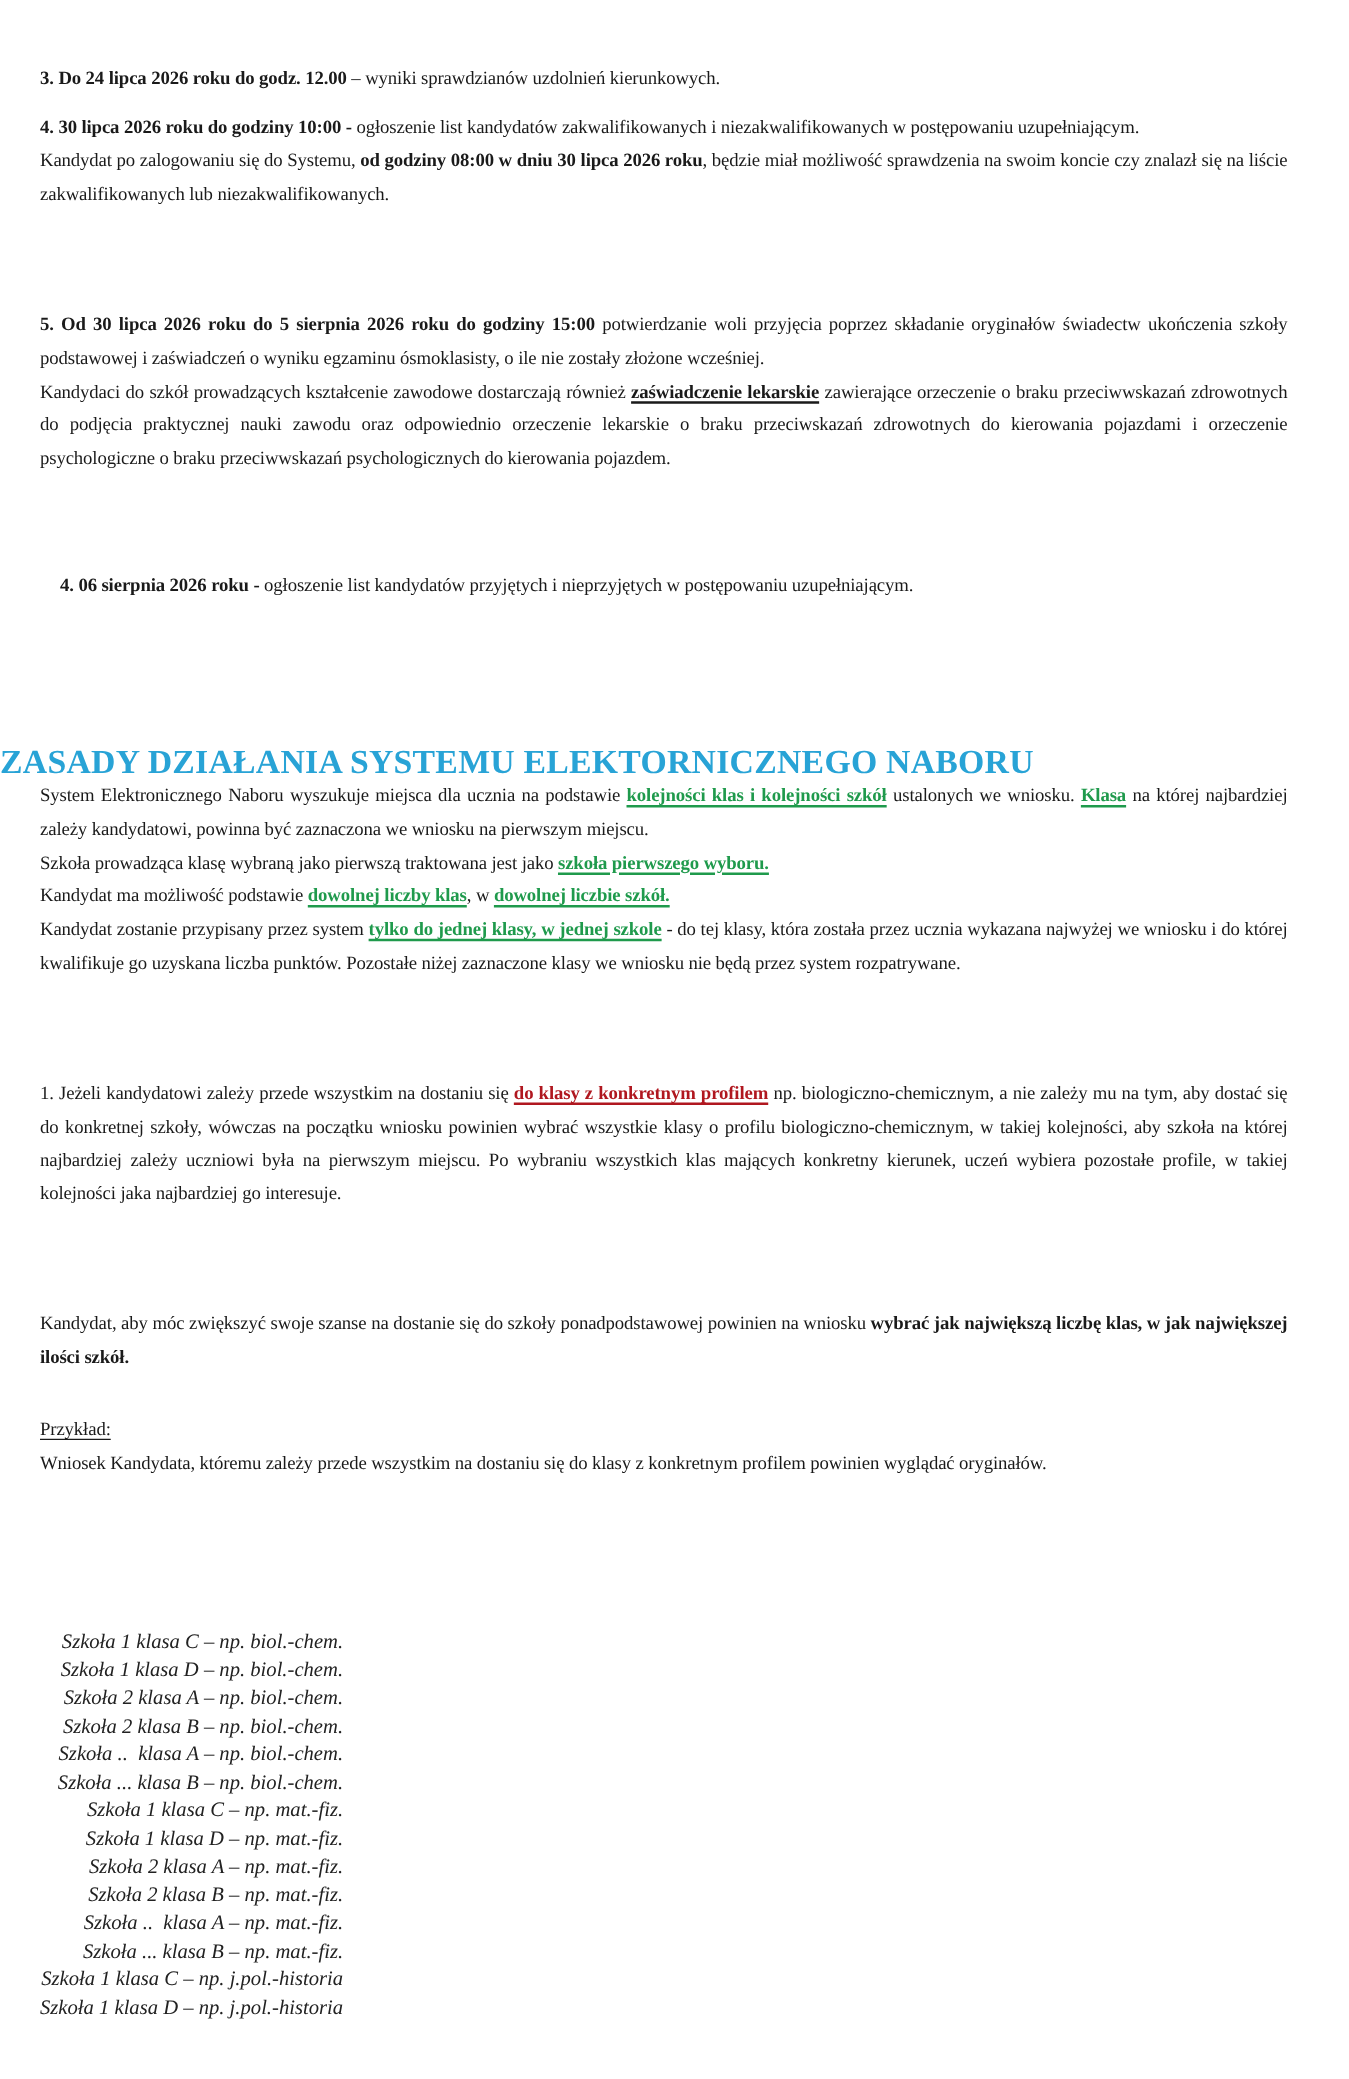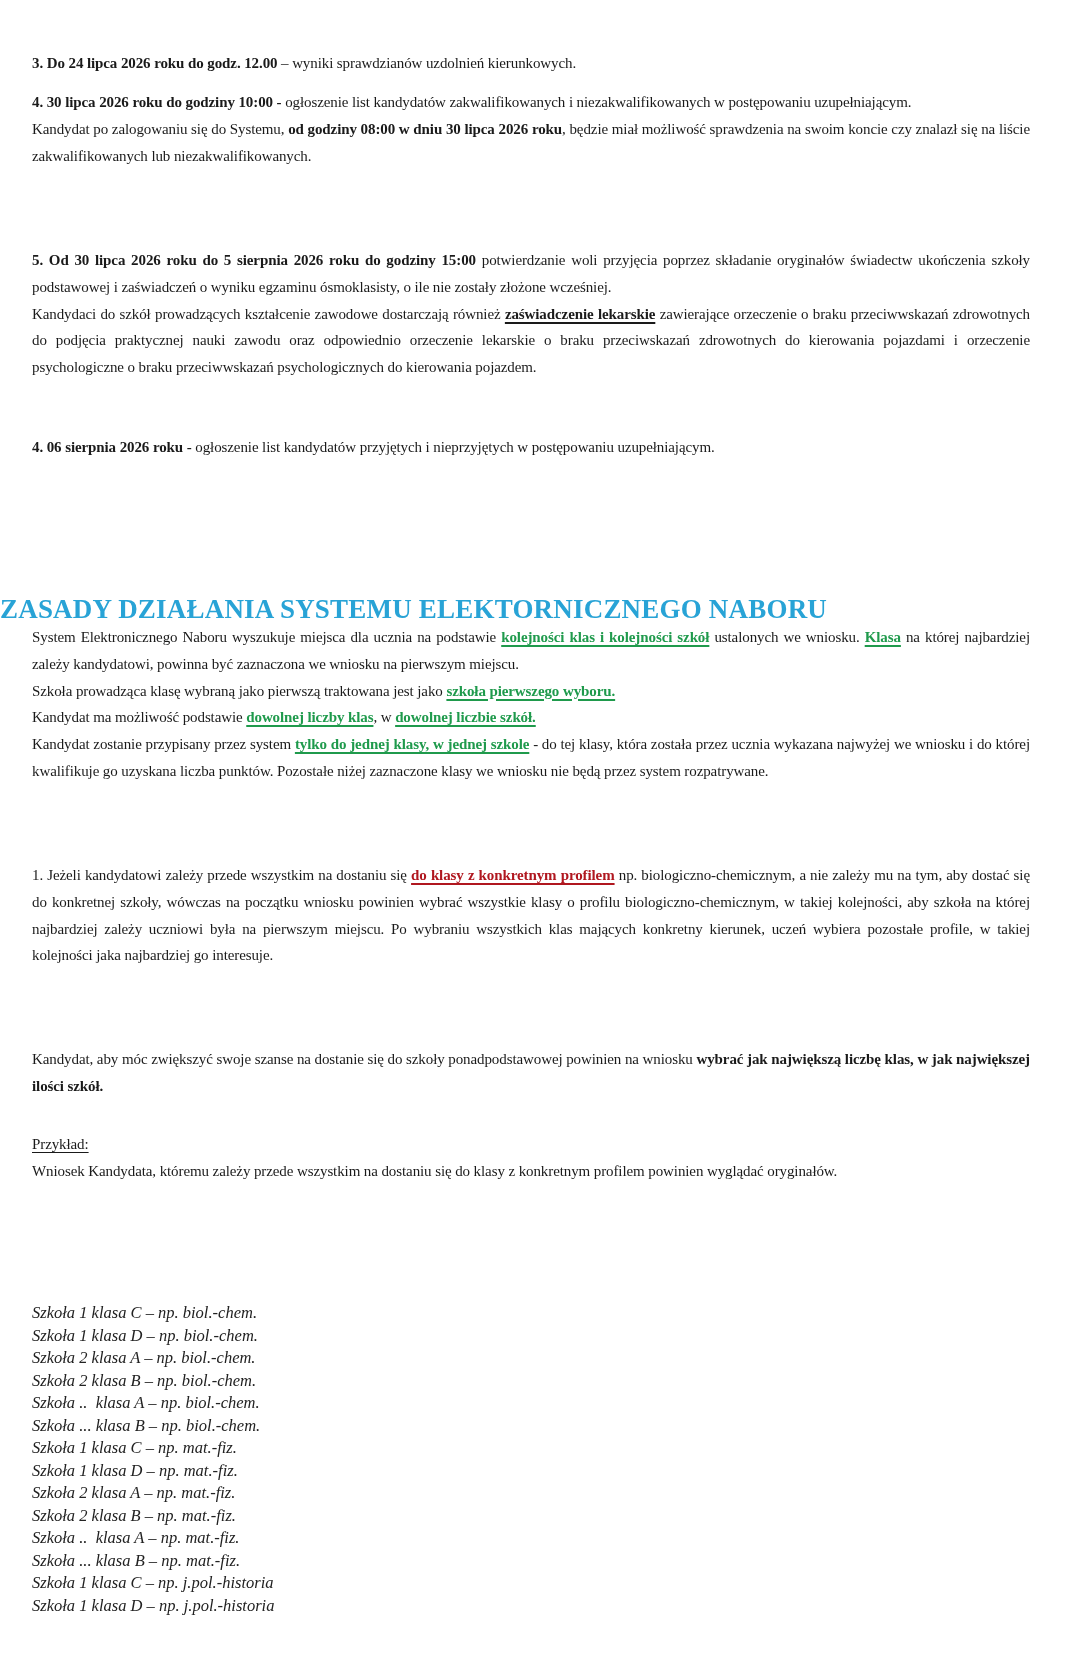--- a/index.html
+++ b/index.html
@@ -23,21 +23,21 @@
     text-align: left; font-weight: bold; font-size: 27px;
     color: #28a3d6; letter-spacing: 0.2px;
   }
   .italic { }
   .example-list {
     position: absolute; left: 32px; top: 1302px;
     margin: 0; padding: 0; list-style: none;
     font-family: "Liberation Serif", "DejaVu Serif", serif;
     font-style: italic; font-size: 16.5px; line-height: 22.5px; color: #222;
   }
-  .example-list li { margin: 0; padding: 0; white-space: pre; }
+  .example-list li { margin: 0; padding: 0; white-space: pre; text-align: right; }
 </style>
 </head>
 <body>
 
 <div class="page">
 
   <p class="para abs" style="top:50px;">
     <b>3. Do 24 lipca 2026 roku do godz. 12.00</b><span> – wyniki sprawdzianów uzdolnień kierunkowych.</span>
   </p>
 
@@ -52,21 +52,21 @@
 
   <div class="abs" style="top:247px;">
     <p class="para">
       <b>5. Od 30 lipca 2026 roku do 5 sierpnia 2026 roku do godziny 15:00</b><span>  potwierdzanie woli przyjęcia poprzez składanie oryginałów świadectw ukończenia szkoły podstawowej i zaświadczeń o wyniku egzaminu ósmoklasisty, o ile nie zostały złożone wcześniej.</span>
     </p>
     <p class="para">
       <span>Kandydaci do szkół prowadzących kształcenie zawodowe dostarczają również </span><span class="ul-bold">zaświadczenie lekarskie</span><span> zawierające orzeczenie o braku przeciwwskazań zdrowotnych do podjęcia praktycznej nauki zawodu oraz odpowiednio orzeczenie lekarskie o braku przeciwskazań zdrowotnych do kierowania pojazdami i orzeczenie psychologiczne o braku przeciwwskazań psychologicznych do kierowania pojazdem.</span>
     </p>
   </div>
 
-  <p class="para abs" style="top:434px;">
+  <p class="para abs" style="top:456px;margin-left:16px;">
     <b>4. 06 sierpnia 2026 roku -</b><span> ogłoszenie list kandydatów przyjętych i nieprzyjętych w postępowaniu uzupełniającym.</span>
   </p>
 
   <div class="heading">ZASADY DZIAŁANIA SYSTEMU ELEKTORNICZNEGO NABORU</div>
 
   <div class="abs" style="top:624px;">
     <p class="para">
       <span>System Elektronicznego Naboru wyszukuje miejsca dla ucznia na podstawie </span><span class="green">kolejności klas i kolejności szkół</span><span> ustalonych we wniosku. </span><span class="green">Klasa</span><span> na której najbardziej zależy kandydatowi, powinna być zaznaczona we wniosku na pierwszym miejscu.</span>
     </p>
     <p class="para">

